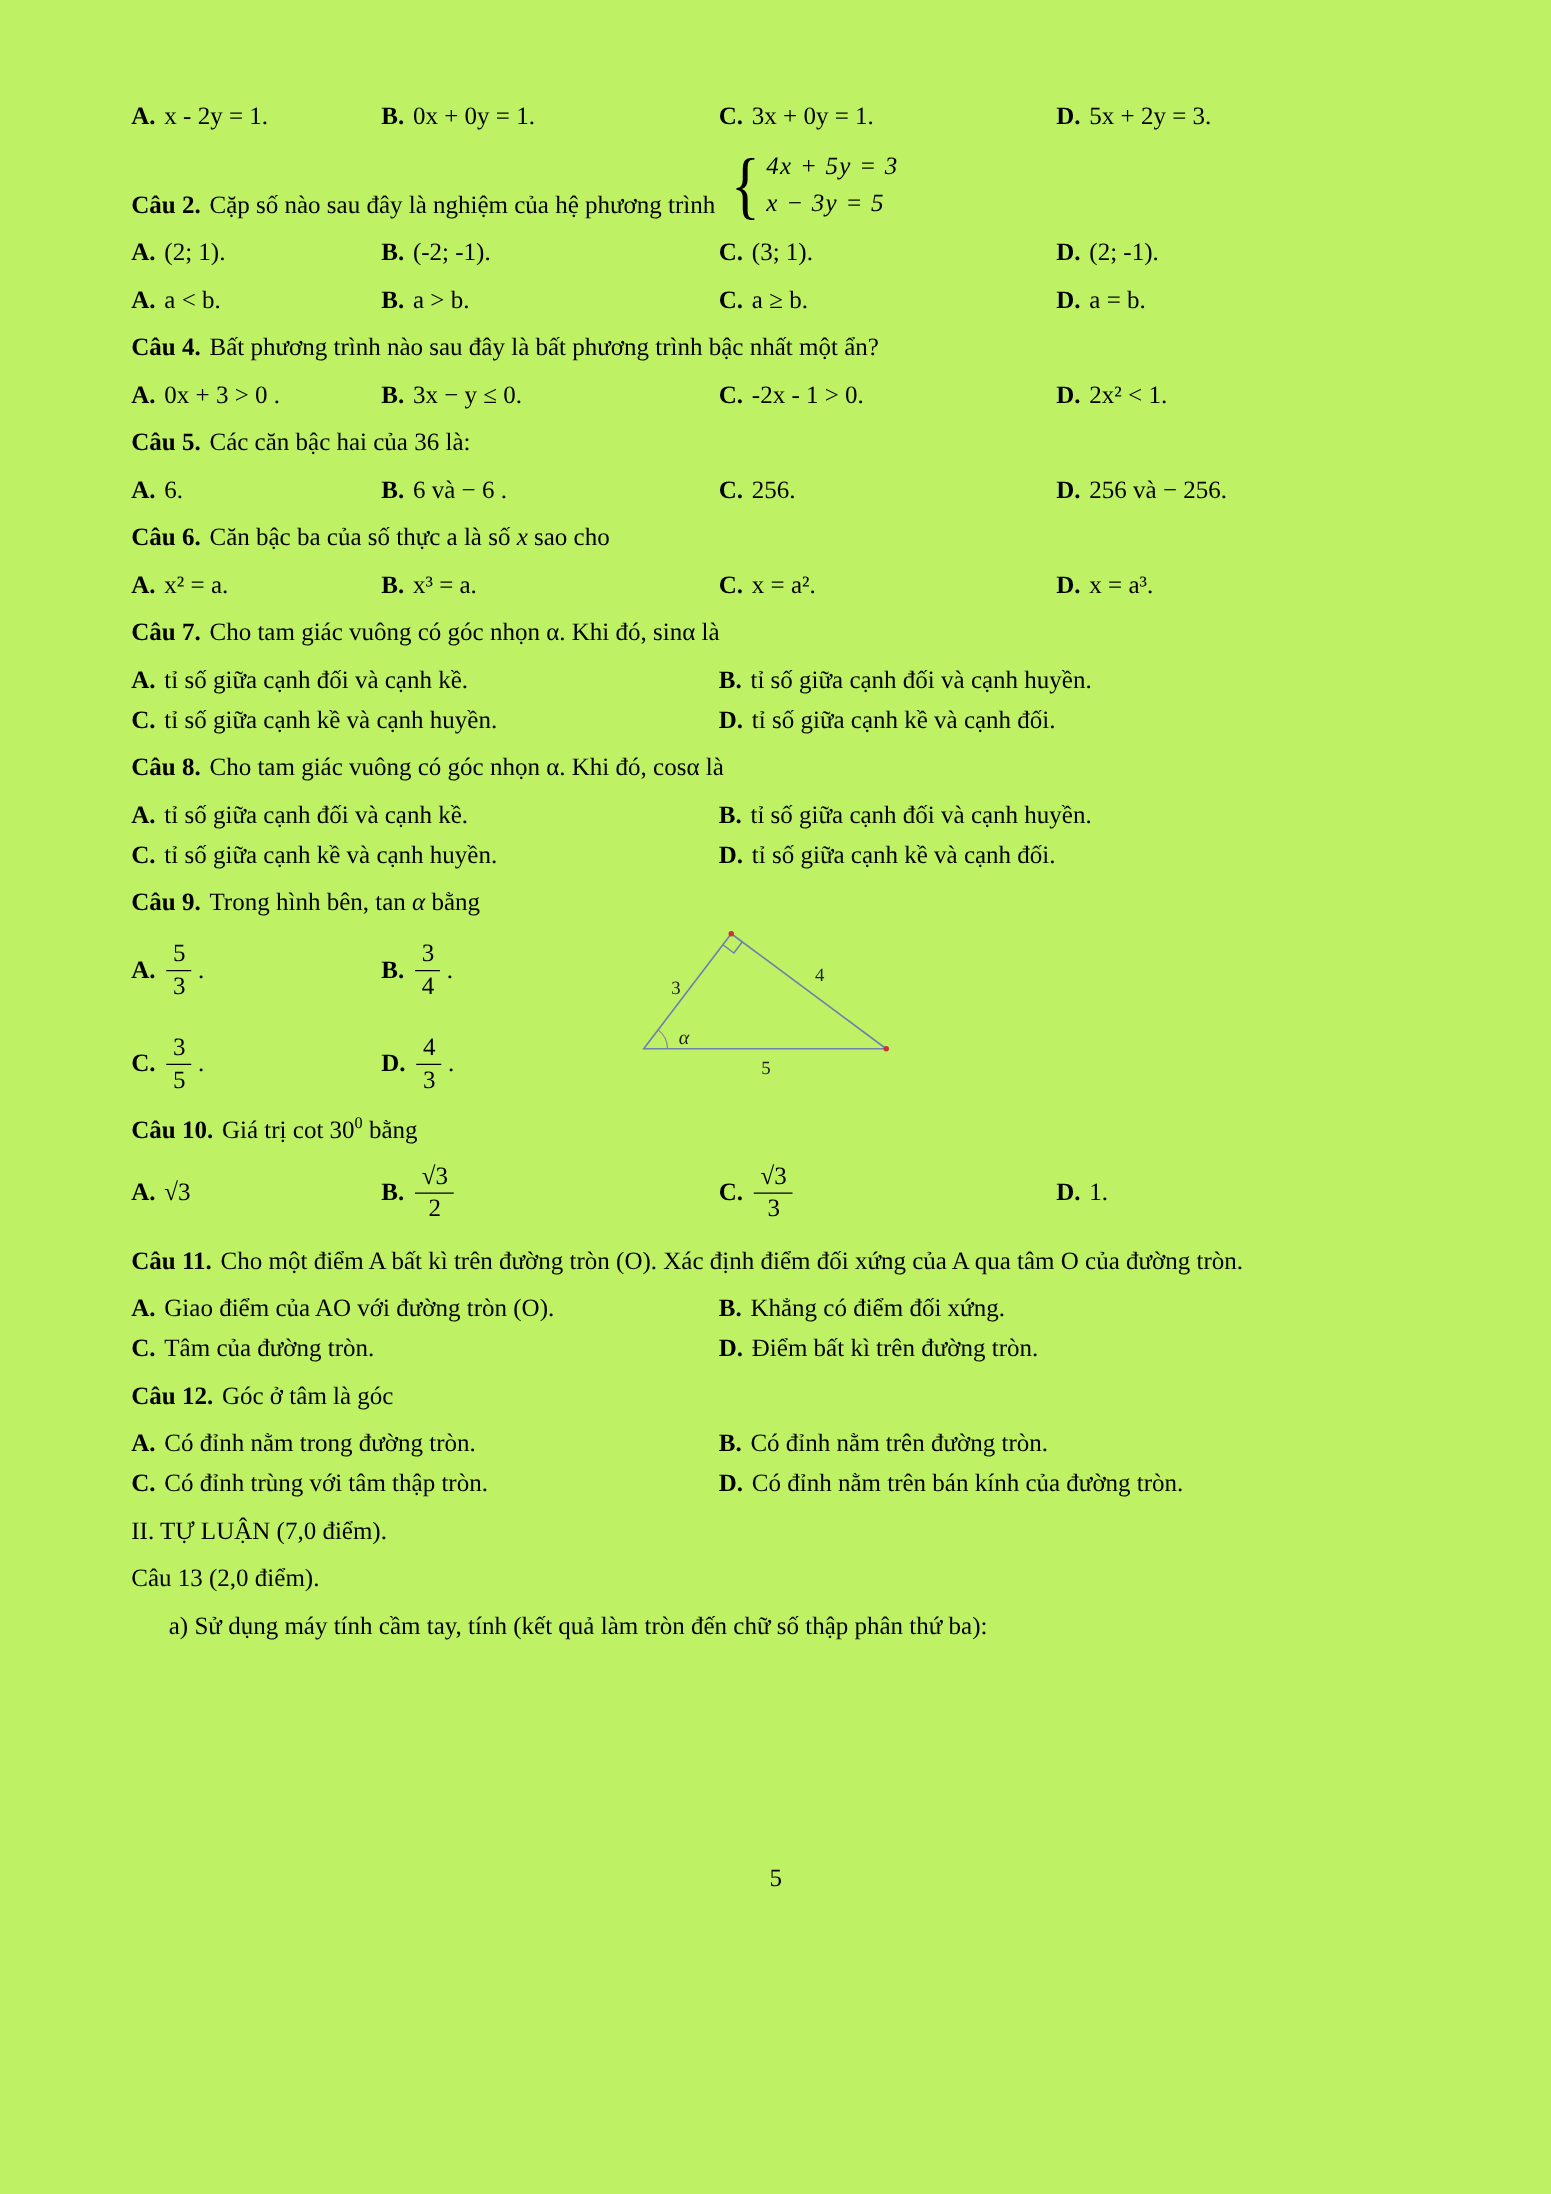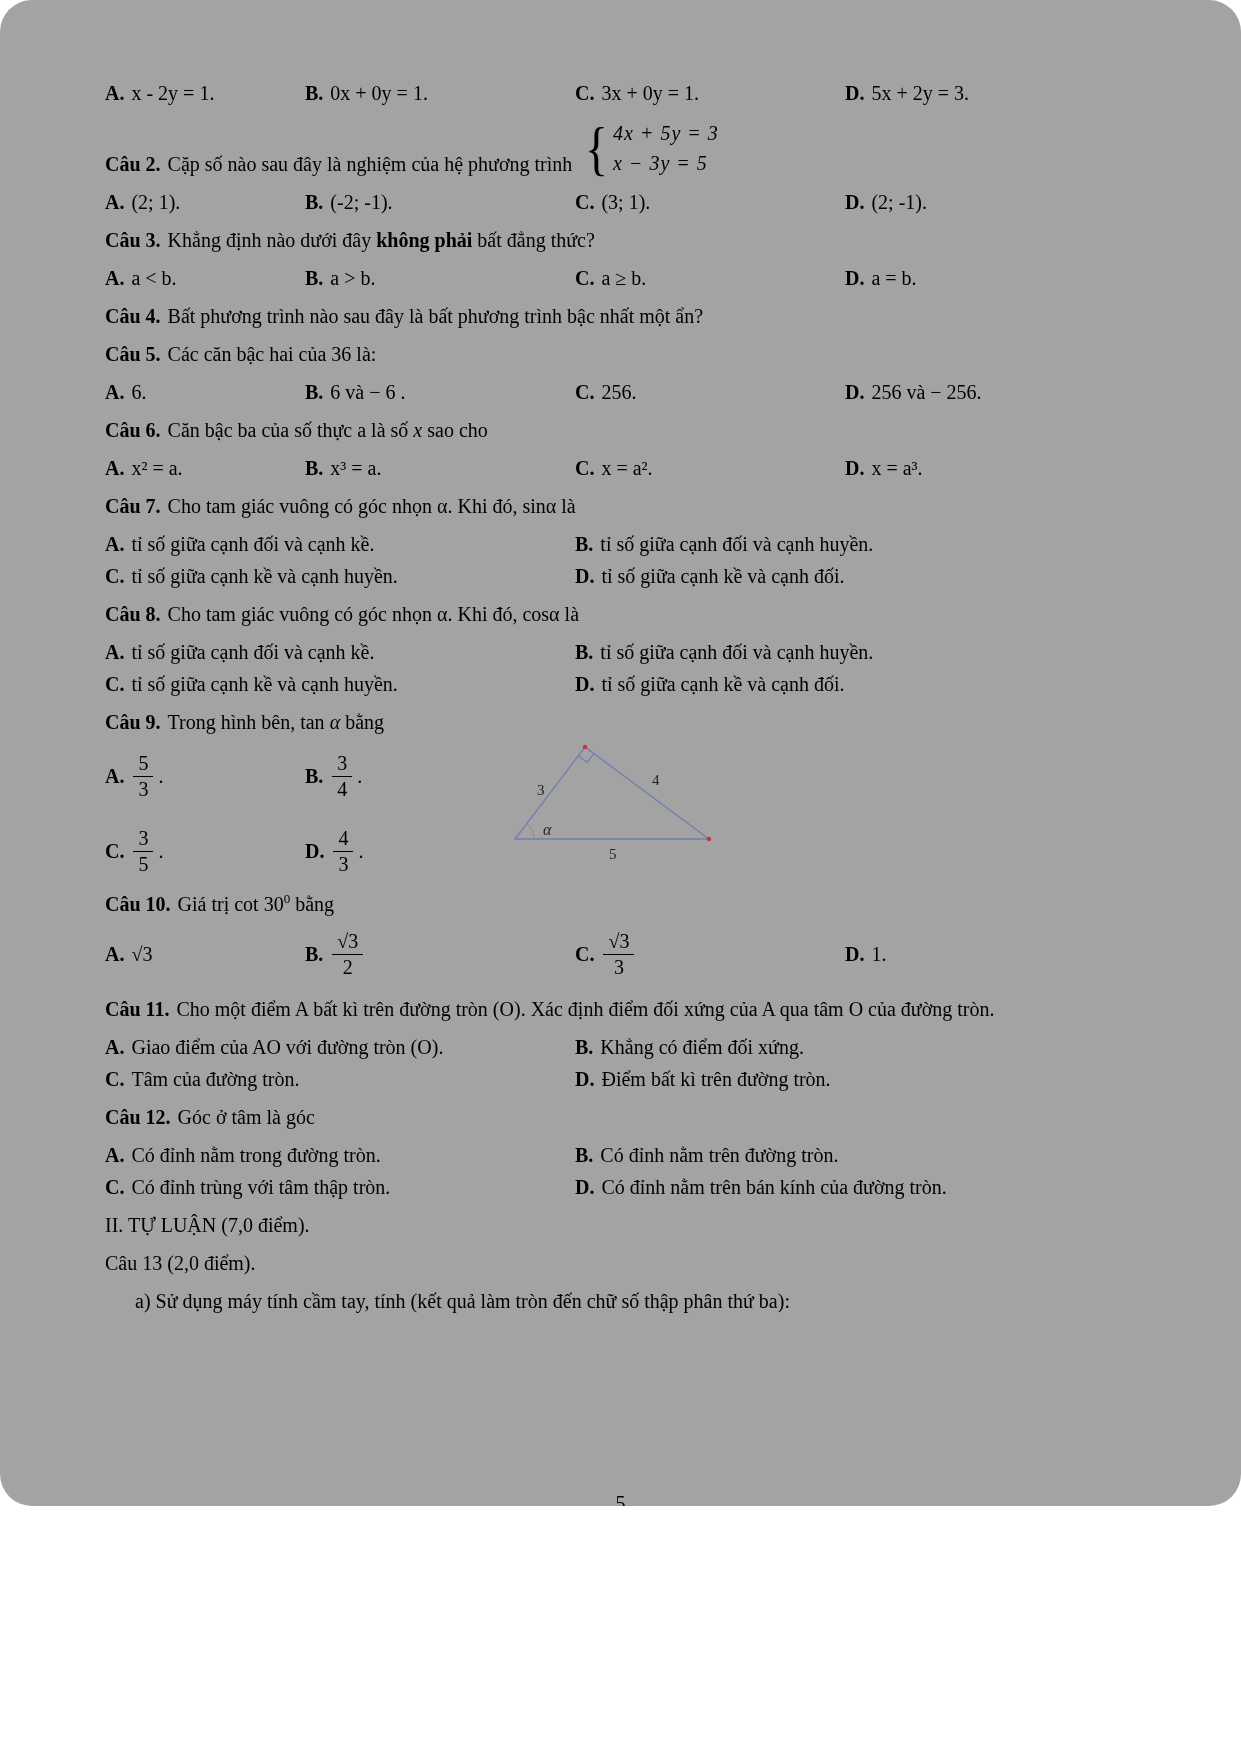--- a/index.html
+++ b/index.html
@@ -1,17 +1,17 @@
 <!DOCTYPE html>
 <html><head>
 <meta charset="utf-8">
 <style>
   html,body{margin:0;padding:0;background:#ffffff}
-  .page{width:1241px;height:1506px;position:relative;background:#a3a3a3;overflow:hidden;
-        font-family:"Liberation Serif",serif;font-size:20px;color:#000;border-radius:32px;}
+  .page{width:1241px;height:1755px;position:relative;background:#bef264;overflow:hidden;
+        font-family:"Liberation Serif",serif;font-size:20px;color:#000;}
   .content{position:absolute;left:105px;right:100px;top:80px}
   .row{margin:0 0 11px 0;line-height:27px}
   .qlab{margin-right:7px}
   .opt b{margin-right:7px}
   .opt{white-space:nowrap}
   .opts4{display:grid;grid-template-columns:200px 270px 270px 1fr}
   .opts2{display:grid;grid-template-columns:470px 1fr;row-gap:5px}
   
   .q2row{display:flex;align-items:flex-end}
   .system{display:inline-flex;align-items:center;margin-left:10px}
@@ -58,33 +58,36 @@
       </span>
     </span>
   </div>
   <div class="row opts4">
     <span class="opt"><b>A.</b><span>(2; 1).</span></span>
     <span class="opt"><b>B.</b><span>(-2; -1).</span></span>
     <span class="opt"><b>C.</b><span>(3; 1).</span></span>
     <span class="opt"><b>D.</b><span>(2; -1).</span></span>
   </div>
 
-  <p class="row">
-    <b class="qlab">Câu 3.</b><span>Khẳng định nào dưới đây</span> <b>không phải</b> <span>bất đẳng thức?</span>
-  </p>
   <div class="row opts4">
     <span class="opt"><b>A.</b><span>a &lt; b.</span></span>
     <span class="opt"><b>B.</b><span>a &gt; b.</span></span>
     <span class="opt"><b>C.</b><span>a ≥ b.</span></span>
     <span class="opt"><b>D.</b><span>a = b.</span></span>
   </div>
 
   <p class="row">
     <b class="qlab">Câu 4.</b><span>Bất phương trình nào sau đây là bất phương trình bậc nhất một ẩn?</span>
   </p>
+  <div class="row opts4">
+    <span class="opt"><b>A.</b><span>0x + 3 &gt; 0 .</span></span>
+    <span class="opt"><b>B.</b><span>3x − y ≤ 0.</span></span>
+    <span class="opt"><b>C.</b><span>-2x - 1 &gt; 0.</span></span>
+    <span class="opt"><b>D.</b><span>2x² &lt; 1.</span></span>
+  </div>
 
   <p class="row">
     <b class="qlab">Câu 5.</b><span>Các căn bậc hai của 36 là:</span>
   </p>
   <div class="row opts4">
     <span class="opt"><b>A.</b><span>6.</span></span>
     <span class="opt"><b>B.</b><span>6 và − 6 .</span></span>
     <span class="opt"><b>C.</b><span>256.</span></span>
     <span class="opt"><b>D.</b><span>256 và − 256.</span></span>
   </div>

